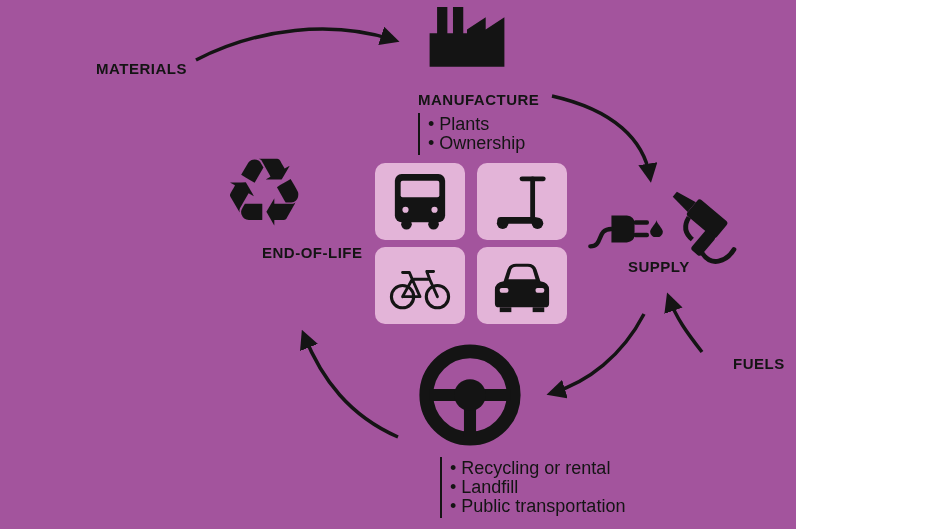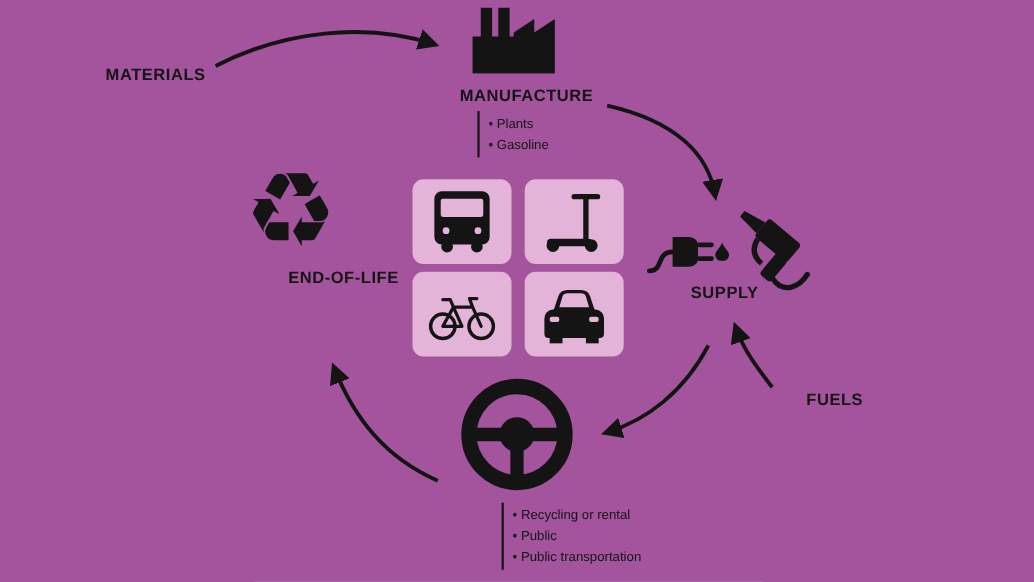--- a/index.html
+++ b/index.html
@@ -1,29 +1,29 @@
 <!DOCTYPE html>
 <html><head>
 <meta charset="utf-8">
 <style>
   html,body{margin:0;padding:0;}
   .stage{
-    position:relative;width:940px;height:529px;overflow:hidden;
+    position:relative;width:796px;height:529px;overflow:hidden;
     background:var(--bg,#a3549d);color:var(--ink,#141414);
     font-family:"Liberation Sans",sans-serif;
   }
   .abs{position:absolute;}
   .arrows{position:absolute;left:0;top:0;pointer-events:none;}
   .node-title{font-weight:bold;font-size:15px;letter-spacing:.5px;}
-  .node-list{list-style:none;margin:5px 0 0 16px;padding:2px 0 2px 8px;
-    border-left:2px solid var(--ink,#141414);font-size:12px;line-height:19px;}
+  .node-list{list-style:none;margin:5px 0 0 0;padding:2px 0 2px 8px;
+    border-left:2px solid var(--ink,#141414);font-size:18px;line-height:19px;}
   .node-list li::before{content:"• ";}
   .materials{left:96px;top:60px;font-weight:bold;font-size:15px;letter-spacing:.5px;}
   .factory{left:424px;top:5px;}
-  .node-manufacture{left:418px;top:79px;}
+  .node-manufacture{left:418px;top:91px;}
   .supply-plug{left:588px;top:204px;}
   .supply-nozzle{left:658px;top:178px;}
   .supply-drop{left:650px;top:220px;}
   .supply-title{left:628px;top:258px;}
   .node-fuels{left:733px;top:355px;}
   .wheel{left:418px;top:343px;}
   .node-use{left:440px;top:452px;}
   .recycle{left:222px;top:146px;font-size:94px;line-height:1;
     font-family:"DejaVu Sans",sans-serif;}
   .node-eol{left:214px;top:244px;padding-left:48px;}
@@ -54,21 +54,21 @@
 
   <div class="abs materials">MATERIALS</div>
 
   <svg class="abs factory" width="86" height="62" viewBox="0 0 92 66">
     <path fill="currentColor" d="M6,66 L6,30 L14,30 L14,2 L25,2 L25,30 L31,30 L31,2 L42,2 L42,30 L46,30 L46,26 L66,13 L66,26 L86,13 L86,66 Z"></path>
   </svg>
   <div class="abs node-manufacture">
     <div class="node-title">MANUFACTURE</div>
     <ul class="node-list">
       <li>Plants</li>
-      <li>Gasoline</li>
+      <li>Ownership</li>
     </ul>
   </div>
 
   <svg class="abs supply-plug" width="70" height="50" viewBox="0 0 72 52">
     <path fill="currentColor" d="M24,12 h16 q8,1 8,8 v12 q0,7 -8,8 h-16 z"></path>
     <rect x="47" y="17" width="16" height="4.5" rx="2" fill="currentColor"></rect>
     <rect x="47" y="30" width="16" height="4.5" rx="2" fill="currentColor"></rect>
     <path d="M24,26 C8,26 16,44 2,44" stroke="currentColor" stroke-width="4.5" fill="none" stroke-linecap="round"></path>
   </svg>
   <svg class="abs supply-nozzle" width="102" height="90" viewBox="0 0 96 84">
@@ -90,21 +90,21 @@
   </div>
 
   <svg class="abs wheel" width="104" height="104" viewBox="0 0 112 112">
     <circle cx="56" cy="56" r="47" fill="none" stroke="currentColor" stroke-width="15"></circle>
     <path d="M12,56 H100 M56,56 V102" stroke="currentColor" stroke-width="13"></path>
     <circle cx="56" cy="56" r="17" fill="currentColor"></circle>
   </svg>
   <div class="abs node-use">
     <ul class="node-list">
       <li>Recycling or rental</li>
-      <li>Public</li>
+      <li>Landfill</li>
       <li>Public transportation</li>
     </ul>
   </div>
 
   <div class="abs recycle">♻</div>
   <div class="abs node-eol">
     <div class="node-title">END-OF-LIFE</div>
   </div>
 
   <div class="abs tiles">

